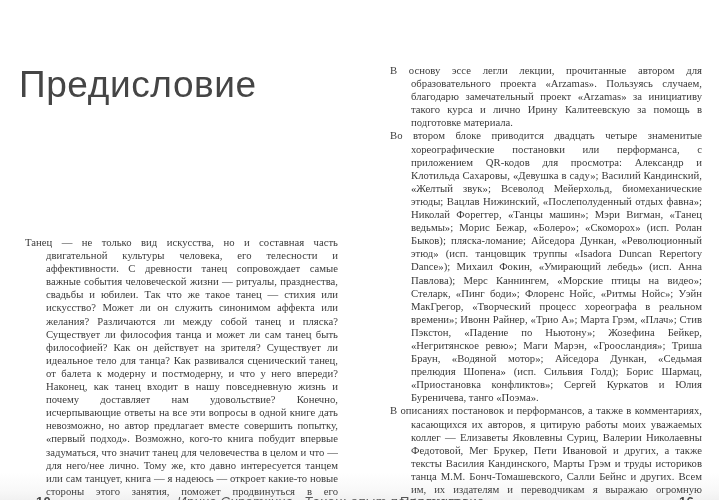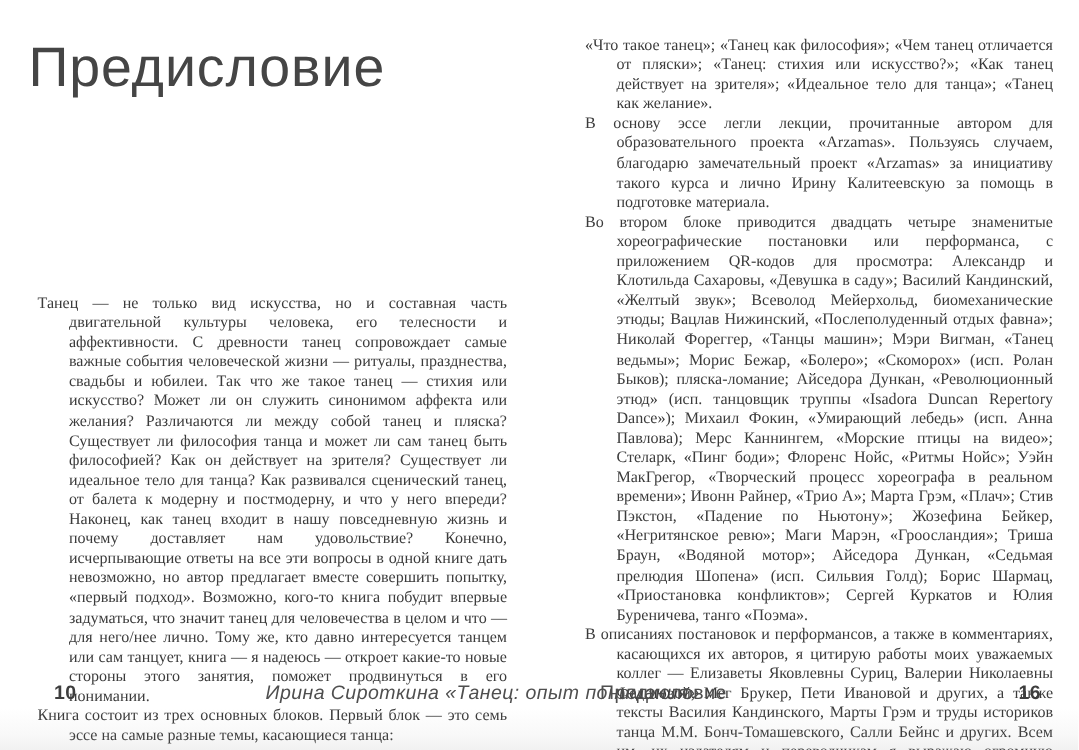--- a/index.html
+++ b/index.html
@@ -17,20 +17,21 @@
     height: 500px;
     position: relative;
     overflow: hidden;
     background: var(--paper);
     font-family: "Liberation Serif", "DejaVu Serif", serif;
   }
   .spread {
     position: absolute;
     inset: 0;
     background: var(--paper);
+    margin-top: 40px;
   }
   
   .shadow-bottom {
     position: absolute;
     left: 0; right: 0; bottom: 0;
     height: 28px;
     background: linear-gradient(to bottom,
       rgba(140,140,140,0) 0%,
       rgba(140,140,140,0.06) 65%,
       rgba(140,140,140,0.12) 100%);
@@ -90,21 +91,20 @@
       <p>Танец — не только вид искусства, но и составная часть двигательной культуры человека, его телесности и аффективности. С древности танец сопровождает самые важные события человеческой жизни — ритуалы, празднества, свадьбы и юбилеи. Так что же такое танец — стихия или искусство? Может ли он служить синонимом аффекта или желания? Различаются ли между собой танец и пляска? Существует ли философия танца и может ли сам танец быть философией? Как он действует на зрителя? Существует ли идеальное тело для танца? Как развивался сценический танец, от балета к модерну и постмодерну, и что у него впереди? Наконец, как танец входит в нашу повседневную жизнь и почему доставляет нам удовольствие? Конечно, исчерпывающие ответы на все эти вопросы в одной книге дать невозможно, но автор предлагает вместе совершить попытку, «первый подход». Возможно, кого-то книга побудит впервые задуматься, что значит танец для человечества в целом и что — для него/нее лично. Тому же, кто давно интересуется танцем или сам танцует, книга — я надеюсь — откроет какие-то новые стороны этого занятия, поможет продвинуться в его понимании.</p>
       <p>Книга состоит из трех основных блоков. Первый блок — это семь эссе на самые разные темы, касающиеся танца:</p>
     </div>
 
     <span id="pn-left" class="footer-item page-num">10</span>
     <span id="run-left" class="footer-item">Ирина Сироткина «Танец: опыт понимания»</span>
   </section>
 
   <section>
     <div class="col col-right">
-      <p>«Что такое танец»; «Танец как философия»; «Чем танец отличается от пляски»; «Танец: стихия или искусство?»; «Как танец действует на зрителя»; «Идеальное тело для танца»; «Танец как желание».</p>
       <p>В основу эссе легли лекции, прочитанные автором для образовательного проекта «Arzamas». Пользуясь случаем, благодарю замечательный проект «Arzamas» за инициативу такого курса и лично Ирину Калитеевскую за помощь в подготовке материала.</p>
       <p>Во втором блоке приводится двадцать четыре знаменитые хореографические постановки или перформанса, с приложением QR-кодов для просмотра: Александр и Клотильда Сахаровы, «Девушка в саду»; Василий Кандинский, «Желтый звук»; Всеволод Мейерхольд, биомеханические этюды; Вацлав Нижинский, «Послеполуденный отдых фавна»; Николай Фореггер, «Танцы машин»; Мэри Вигман, «Танец ведьмы»; Морис Бежар, «Болеро»; «Скоморох» (исп. Ролан Быков); пляска-ломание; Айседора Дункан, «Революционный этюд» (исп. танцовщик труппы «Isadora Duncan Repertory Dance»); Михаил Фокин, «Умирающий лебедь» (исп. Анна Павлова); Мерс Каннингем, «Морские птицы на видео»; Стеларк, «Пинг боди»; Флоренс Нойс, «Ритмы Нойс»; Уэйн МакГрегор, «Творческий процесс хореографа в реальном времени»; Ивонн Райнер, «Трио А»; Марта Грэм, «Плач»; Стив Пэкстон, «Падение по Ньютону»; Жозефина Бейкер, «Негритянское ревю»; Маги Марэн, «Гроосландия»; Триша Браун, «Водяной мотор»; Айседора Дункан, «Седьмая прелюдия Шопена» (исп. Сильвия Голд); Борис Шармац, «Приостановка конфликтов»; Сергей Куркатов и Юлия Буреничева, танго «Поэма».</p>
       <p>В описаниях постановок и перформансов, а также в комментариях, касающихся их авторов, я цитирую работы моих уважаемых коллег — Елизаветы Яковлевны Суриц, Валерии Николаевны Федотовой, Мег Брукер, Пети Ивановой и других, а также тексты Василия Кандинского, Марты Грэм и труды историков танца М.М. Бонч-Томашевского, Салли Бейнс и других. Всем им, их издателям и переводчикам я выражаю огромную благодарность.</p>
     </div>
 
     <span id="chap-right" class="footer-item">Предисловие</span>
     <span id="pn-right" class="footer-item page-num">16</span>
   </section>
 
   <div class="shadow-bottom"></div>

